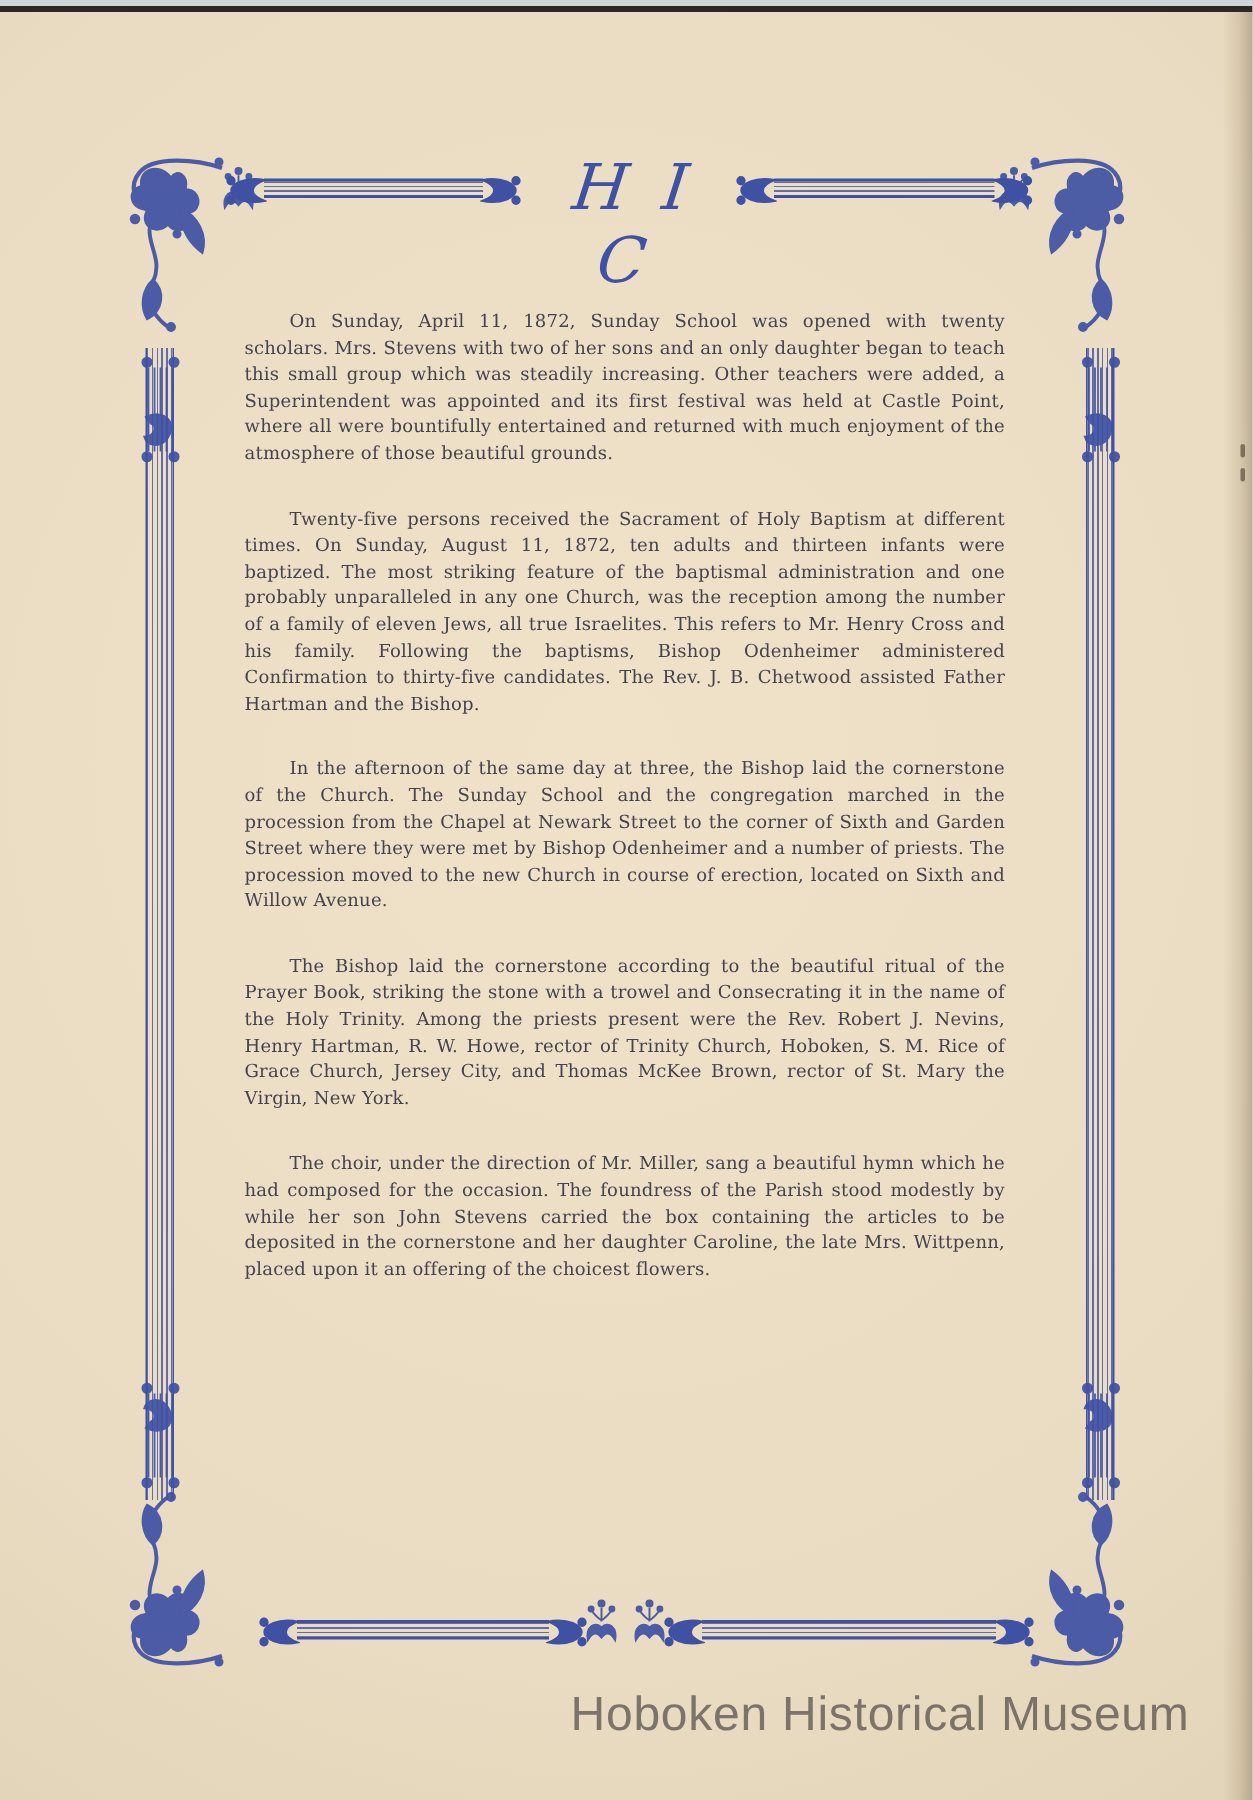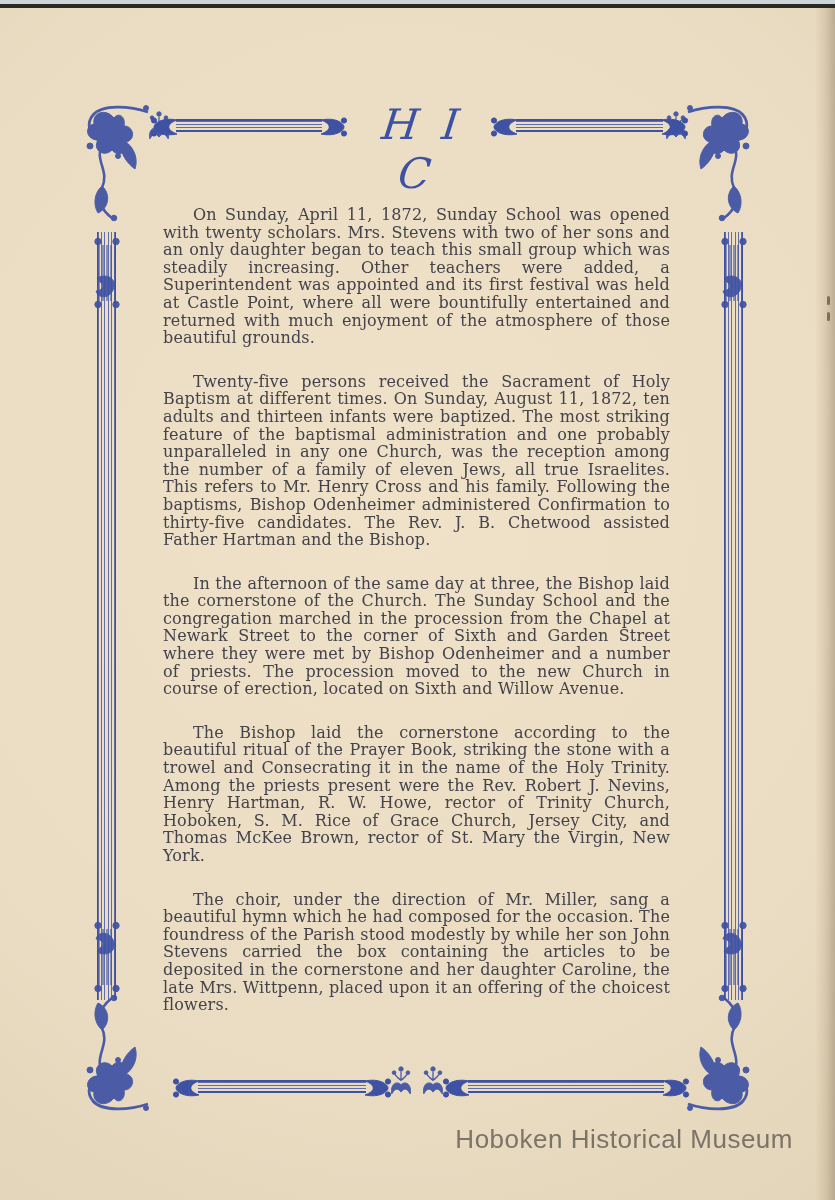--- a/index.html
+++ b/index.html
@@ -70,27 +70,27 @@
   .cap-br{left:719px;top:912px;}
 
   .monogram{
     position:absolute;left:352px;top:92px;width:136px;text-align:center;
     font-family:"DejaVu Serif", serif;font-style:italic;font-size:42px;
     color:var(--ink);letter-spacing:5px;transform:skewX(-7deg);
   }
 
   .content{
     position:absolute;left:163px;top:198px;width:507px;
-    color:var(--text);font-size:16px;line-height:17.6px;text-align:justify;
+    color:var(--text);font-size:12px;line-height:17.6px;text-align:justify;
   }
   .content p{margin:0 0 26px 0;text-indent:30px;letter-spacing:.15px;}
 
   .watermark{
     position:absolute;top:1116px;right:42px;
-    font-family:"Liberation Sans", sans-serif;font-size:26px;
+    font-family:"Liberation Sans", sans-serif;font-size:32px;
     color:var(--watermark);letter-spacing:.5px;opacity:.88;
   }
 </style>
 </head>
 <body>
 
 <svg width="0" height="0" style="position:absolute" aria-hidden="true">
   <defs>
     <symbol id="corner-flourish" viewBox="0 0 66 118">
       <path d="M64 8 C46 2 18 0 9 11 C2 19 5 33 15 36 C25 39 32 31 28 23 C25 17 16 18 14 24" fill="none" stroke-width="2.8"></path>

